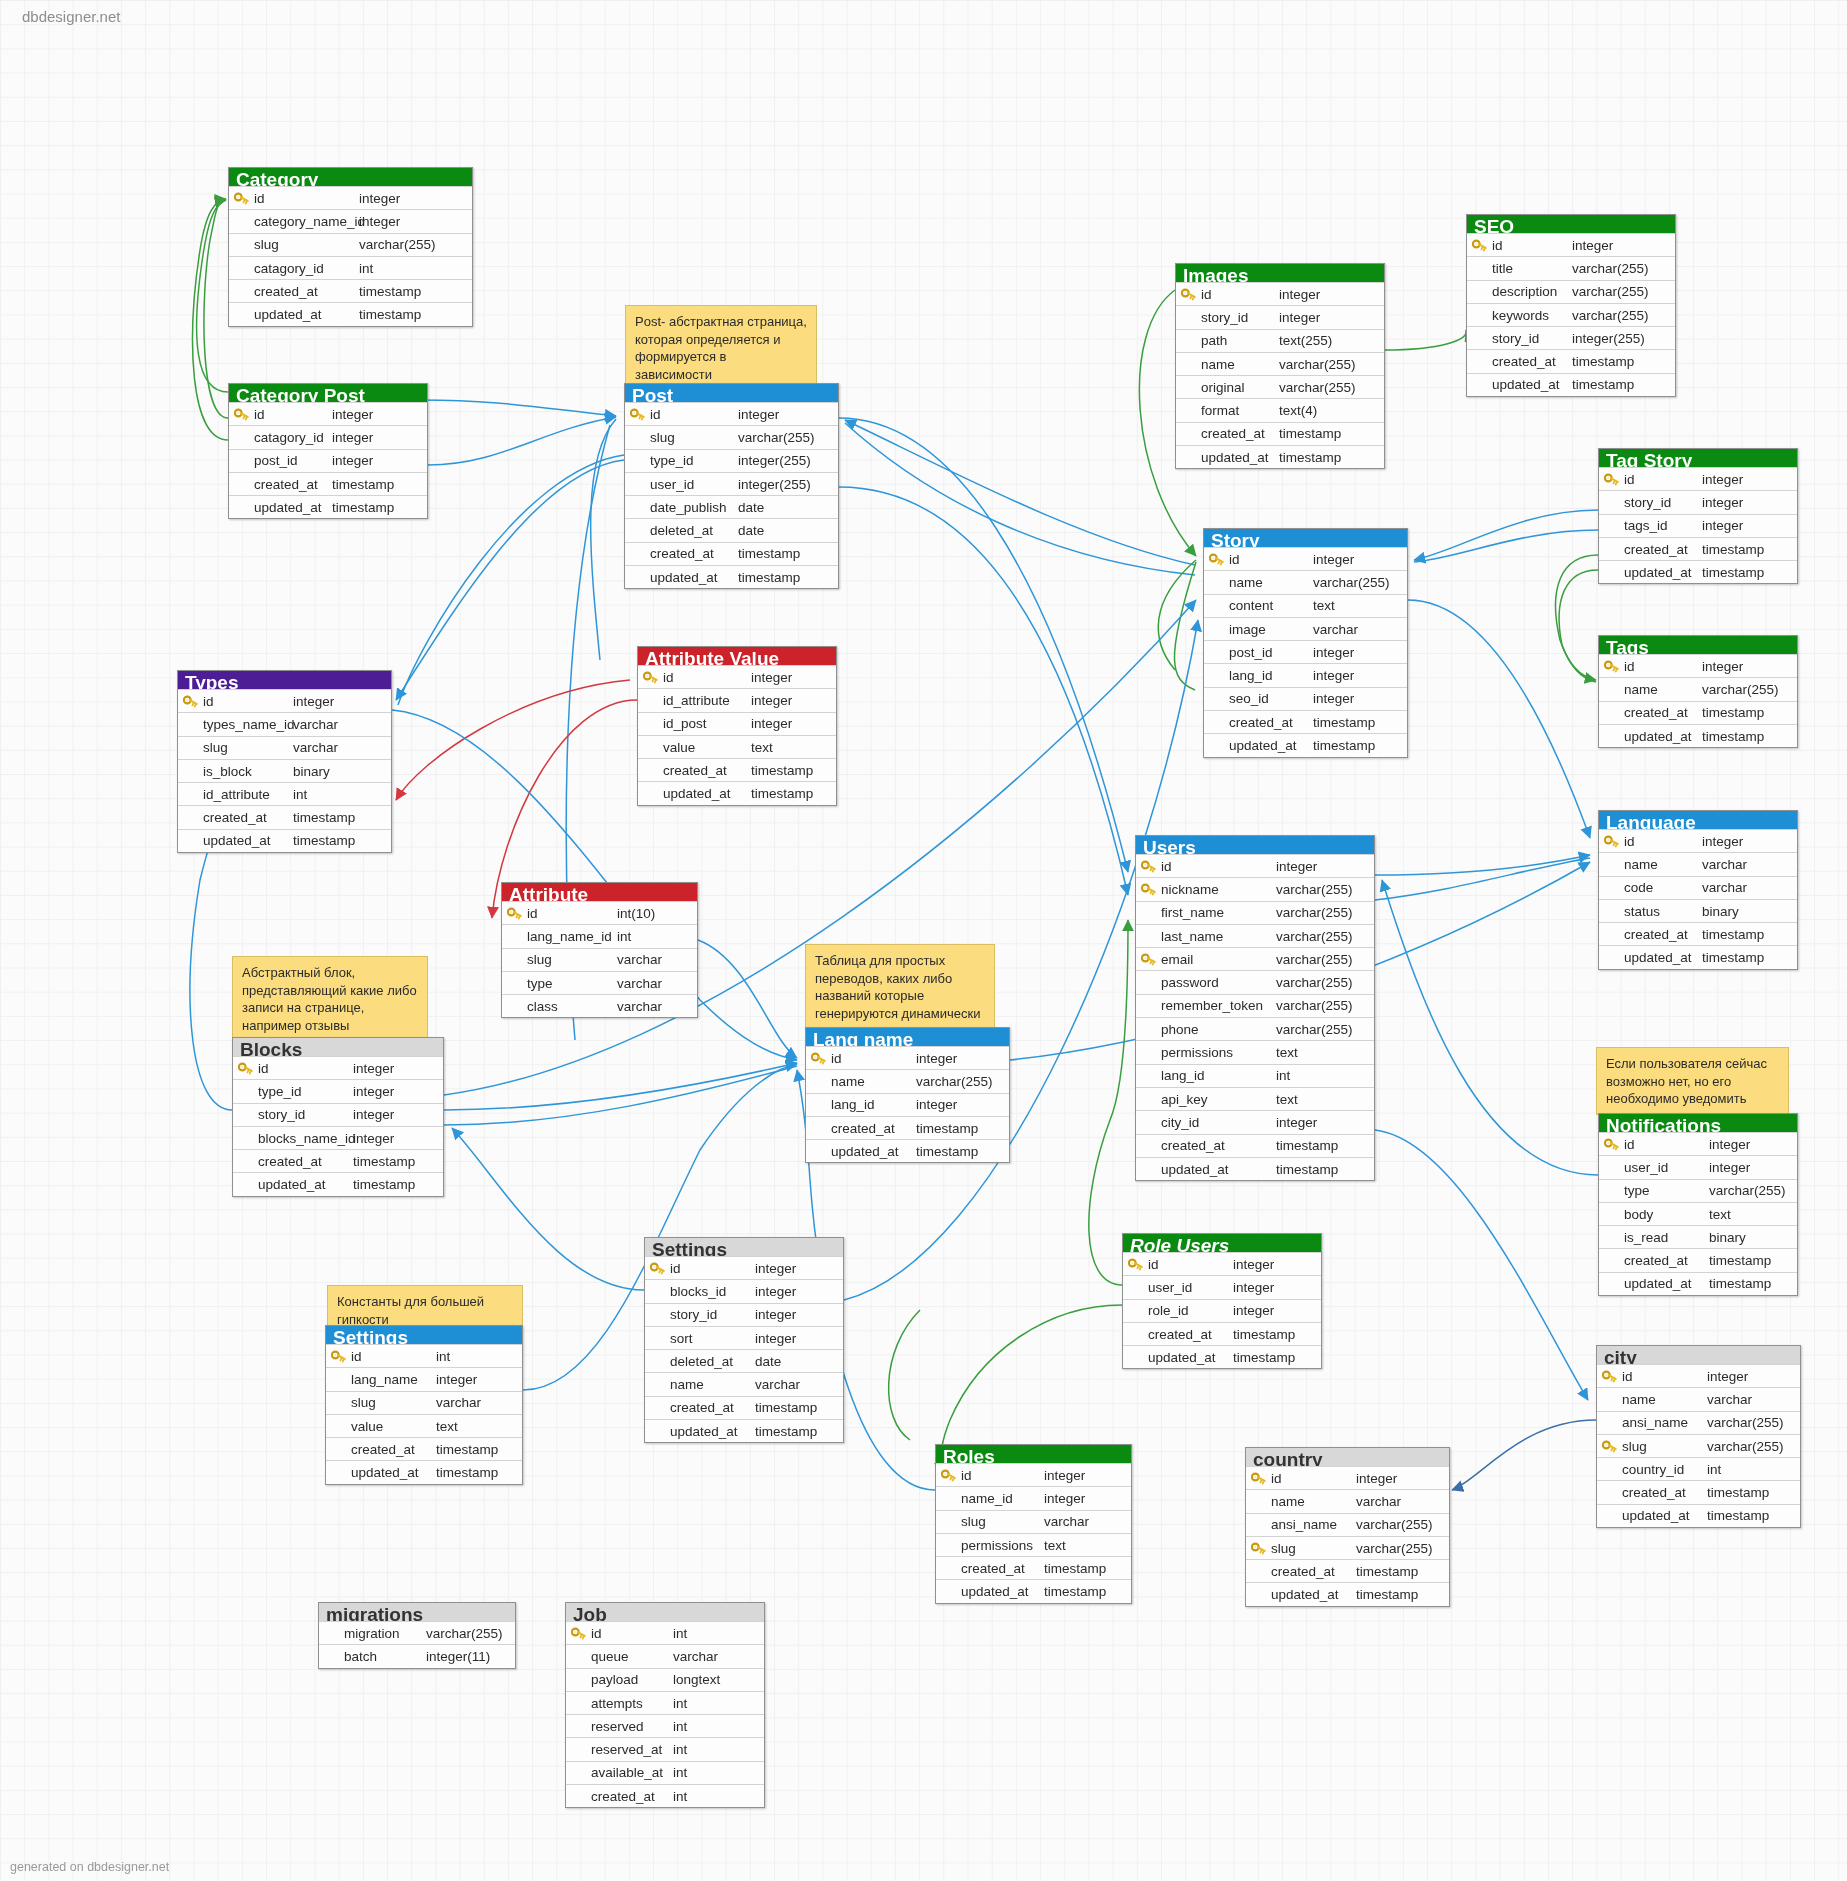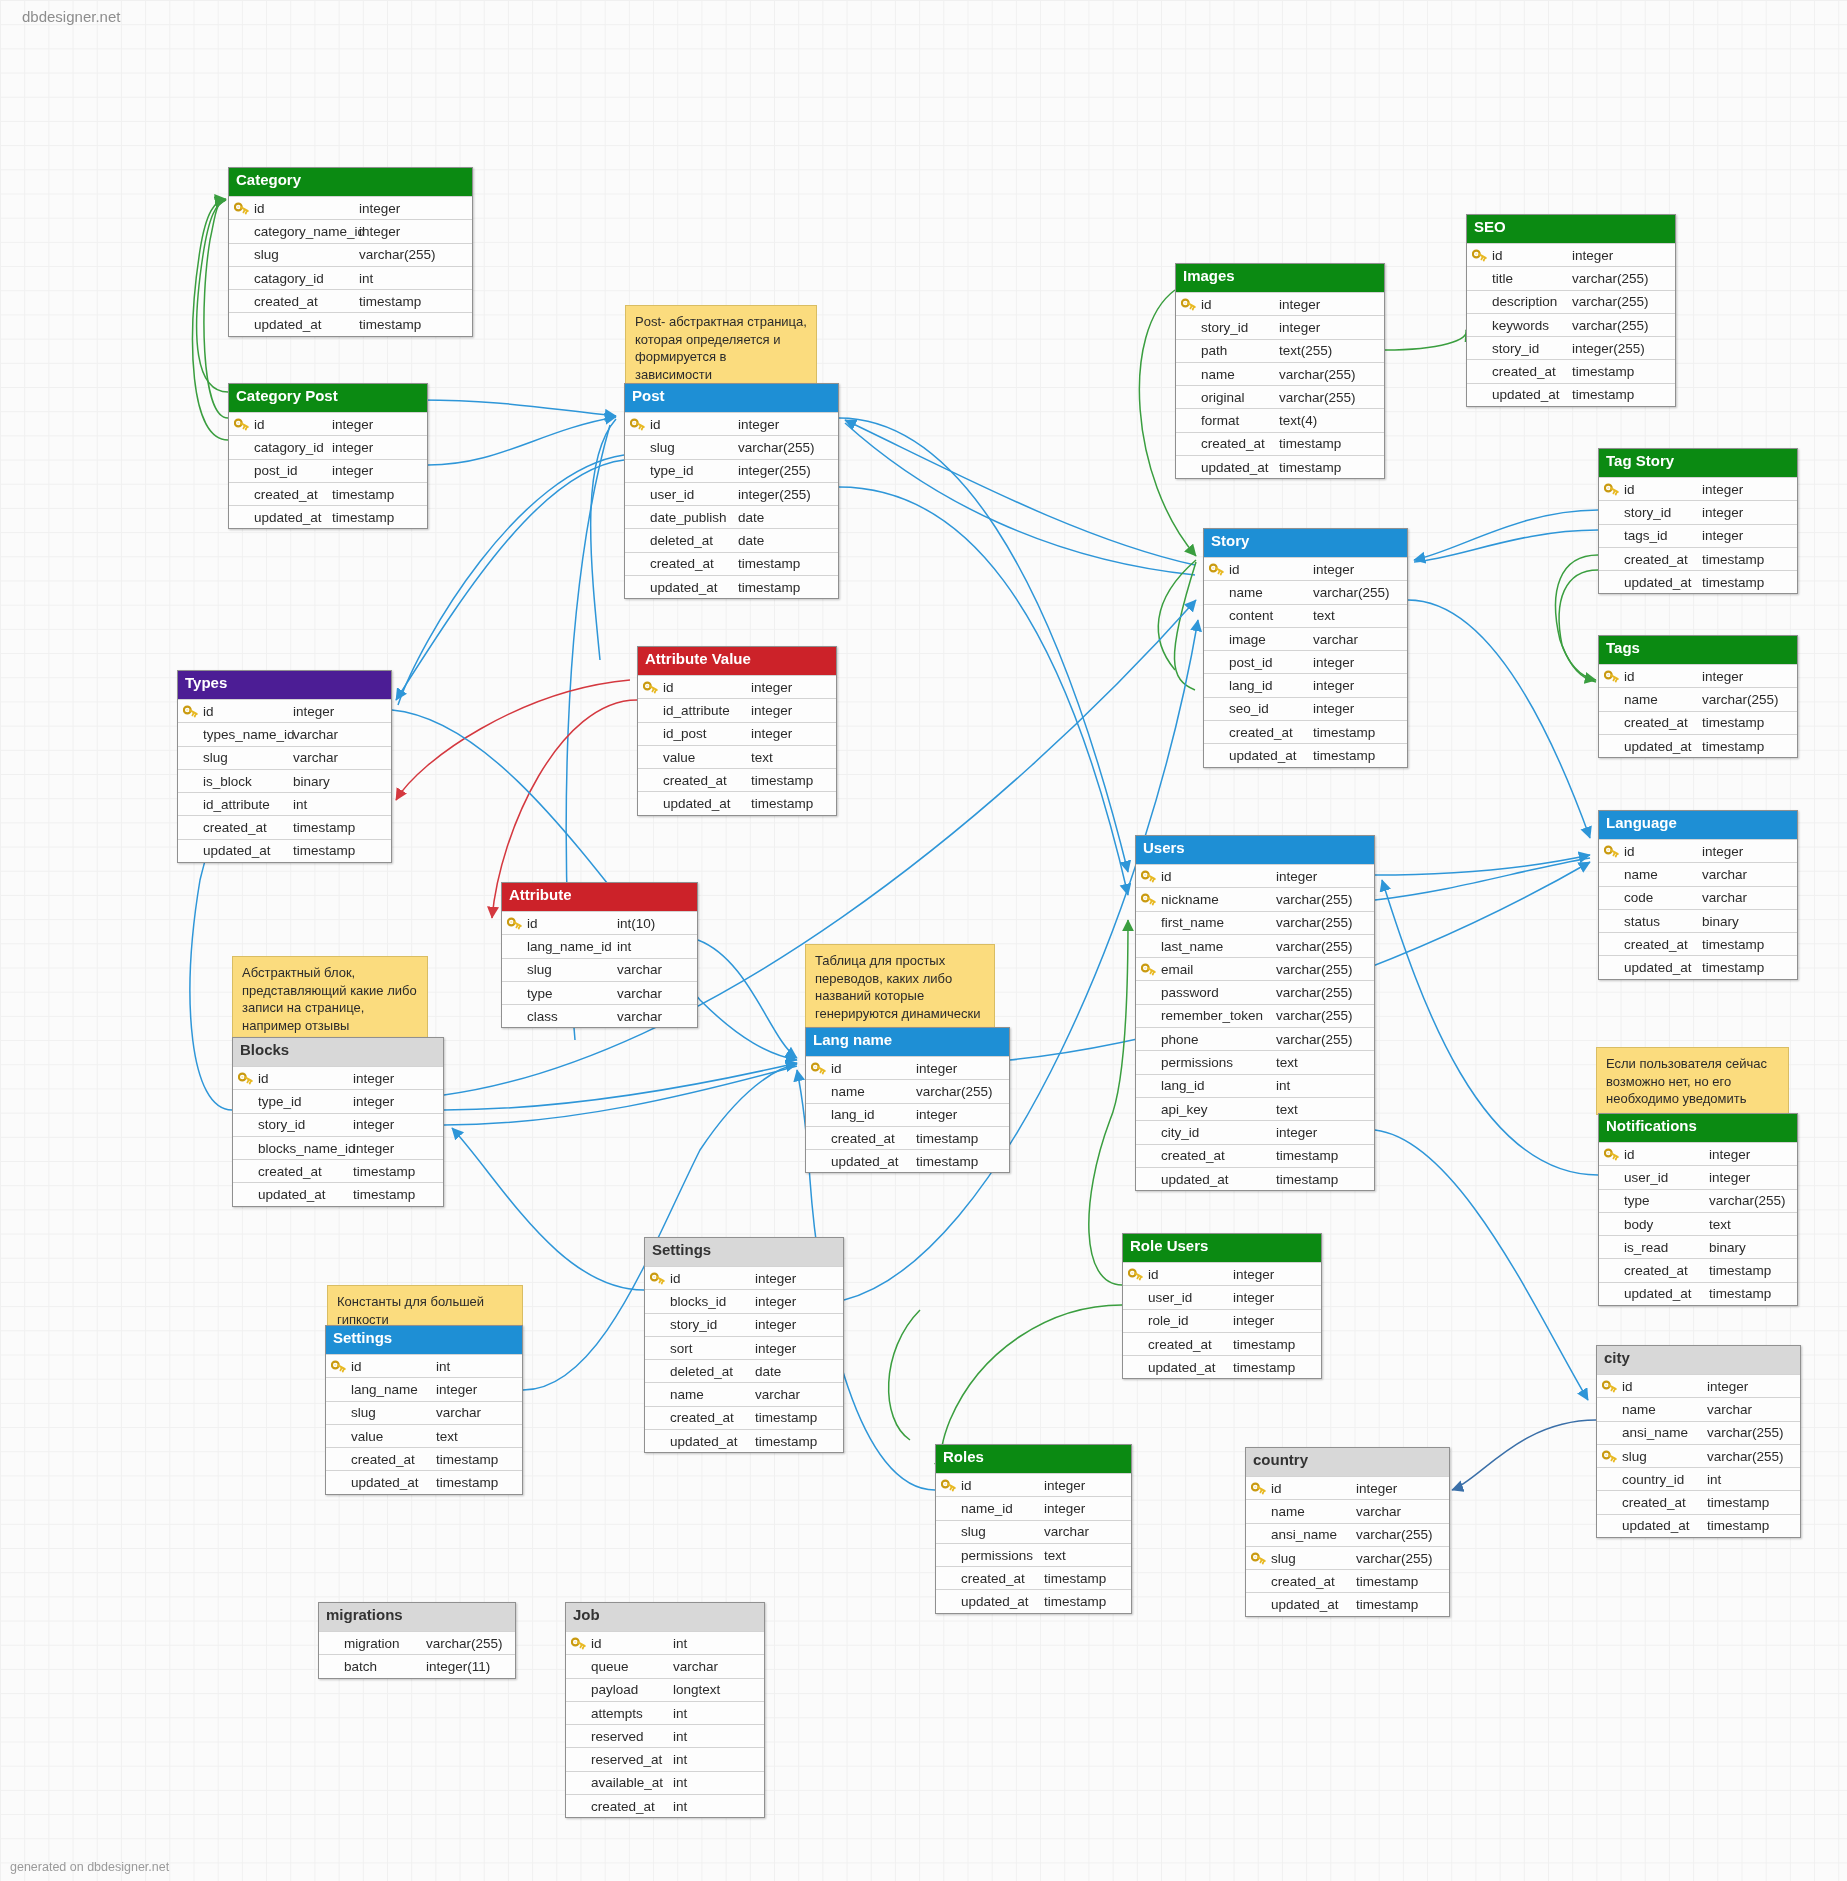--- a/index.html
+++ b/index.html
@@ -27,23 +27,23 @@
     font-size:12.5px; color:#9a9a9a; z-index:4;
   }
 
   .tbl {
     position:absolute; z-index:3;
     border:1px solid #909090;
     background:#fdfdfd;
     box-shadow: 1px 1px 2px rgba(0,0,0,0.22);
   }
   .tbl-hdr {
-    height:28px; line-height:23px;
+    height:18px; line-height:23px;
     padding:0 7px;
-    font-size:15px; font-weight:bold;
+    font-size:19px; font-weight:bold;
     color:#ffffff;
     white-space:nowrap; overflow:hidden;
   }
   .tbl-hdr.gray { color:#333333; }
   .row {
     height:23.3px;
     display:flex; align-items:center;
     border-top:1px solid #d3d3d3;
     font-size:13.5px; color:#2b2b2b;
   }
@@ -1005,21 +1005,21 @@
           <div class="fname" style="width: 85px;">created_at</div>
           <div class="ftype">timestamp</div>
         </div>
         <div class="row">
           <div class="kcell"></div>
           <div class="fname" style="width: 85px;">updated_at</div>
           <div class="ftype">timestamp</div>
         </div>
       </div>
       <div class="tbl" style="left: 1122px; top: 1233px; width: 200px;">
-        <div class="tbl-hdr" style="background: rgb(11, 138, 18);">Role Users</div>
+        <div class="tbl-hdr" style="background: rgb(11, 138, 18); font-style: italic;">Role Users</div>
         <div class="row">
           <div class="kcell">
             <svg class="keyicon" width="15" height="13" viewBox="0 0 15 13">
               <circle cx="4.3" cy="5" r="3.4" fill="none" stroke="#c99a10" stroke-width="2.1"></circle>
               <circle cx="4.3" cy="5" r="1.1" fill="#fbe9a8"></circle>
               <path d="M7.2,5.4 L13.6,8.9" stroke="#e8b923" stroke-width="2.2" stroke-linecap="round"></path>
               <path d="M10.4,8.5 L9.4,10.4" stroke="#e8b923" stroke-width="1.8" stroke-linecap="round"></path>
               <path d="M12.6,9.7 L11.7,11.5" stroke="#e8b923" stroke-width="1.8" stroke-linecap="round"></path>
             </svg>
           </div>

